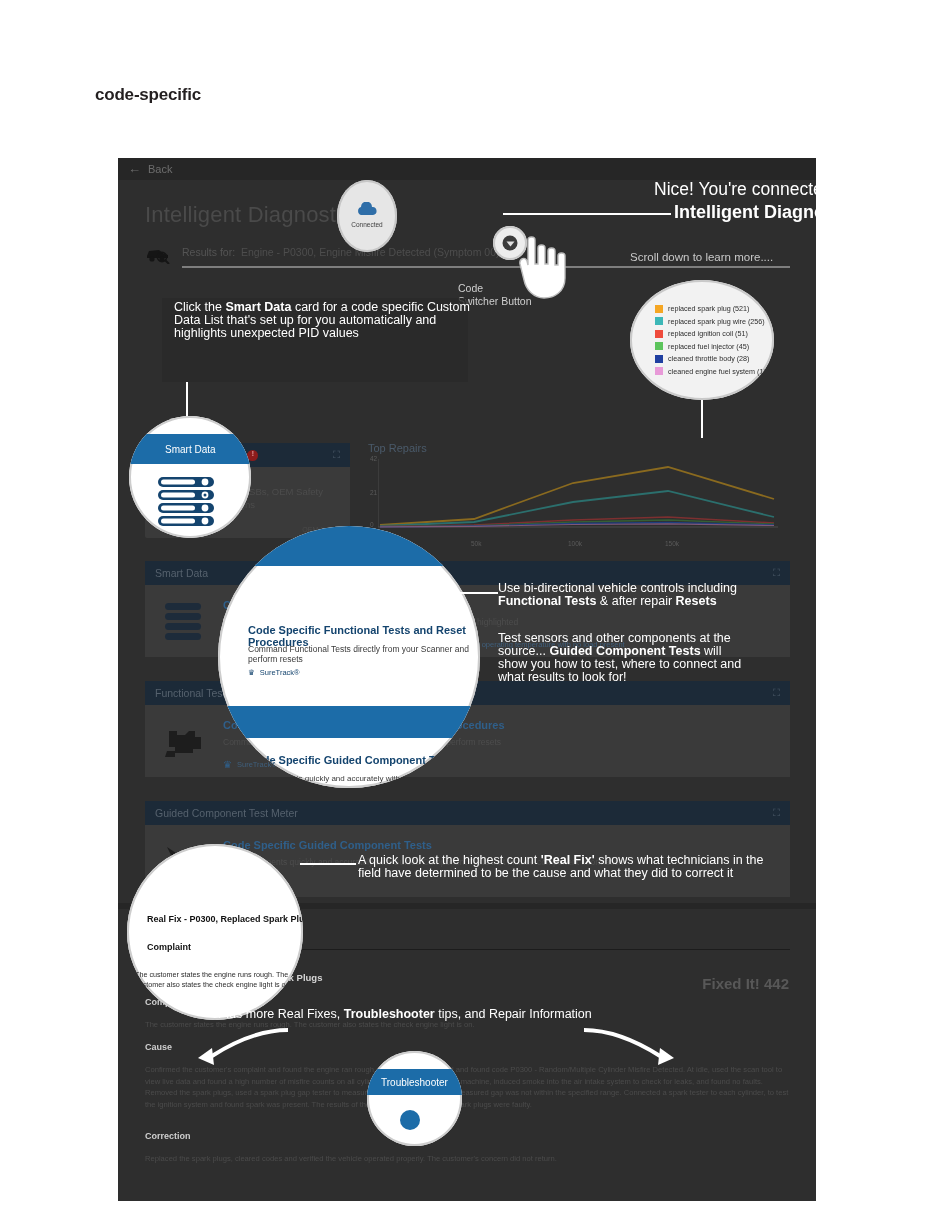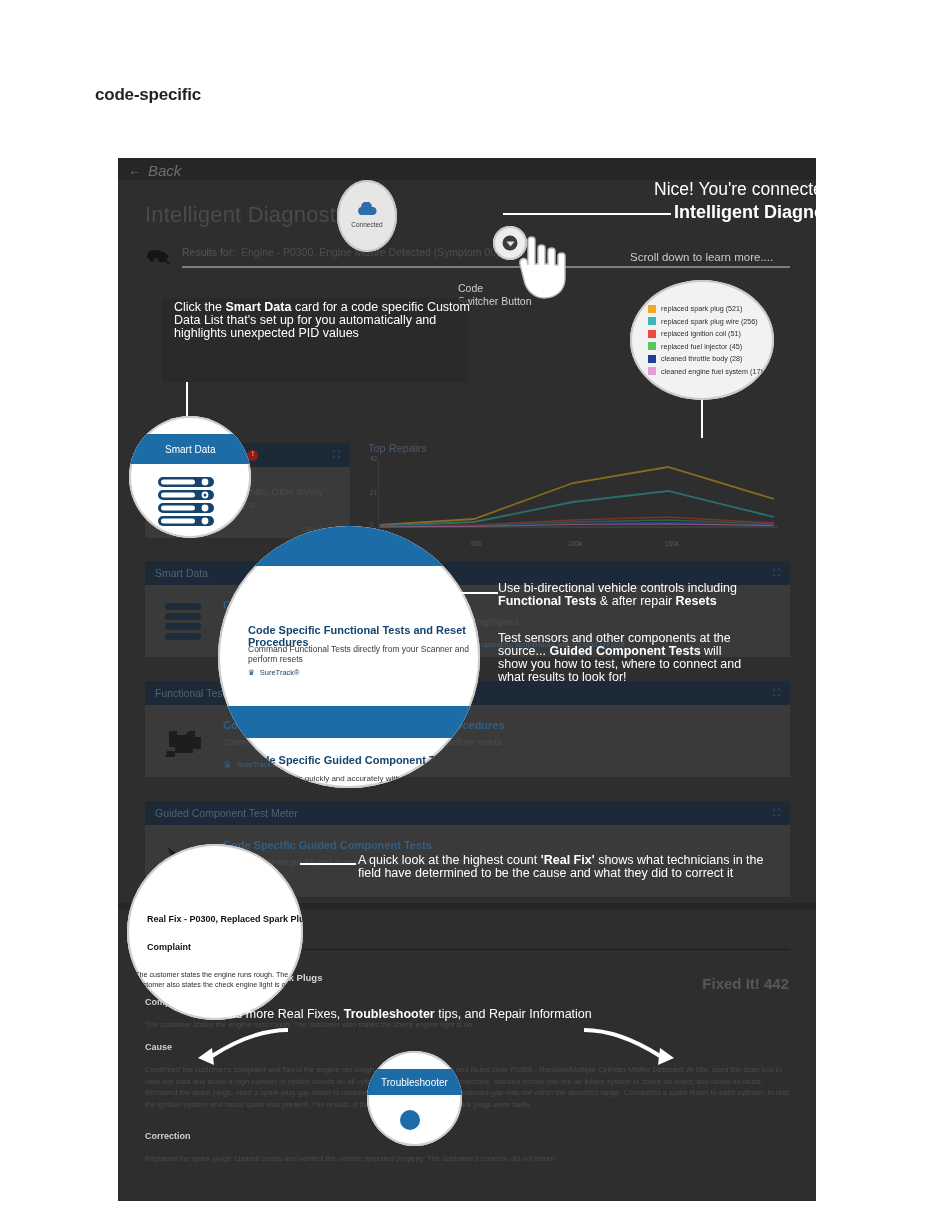--- a/index.html
+++ b/index.html
@@ -11,21 +11,21 @@
                 color:#231f20;letter-spacing:-0.2px;}
 
   
   .device{position:absolute;left:118px;top:158px;width:698px;height:1043px;
           background:#2e2e2e;overflow:hidden;}
 
   
   .topbar{position:absolute;left:0;top:0;width:100%;height:22px;background:#262626;}
   .backrow{position:absolute;left:10px;top:4px;display:flex;align-items:center;gap:7px;}
   .back-arrow{color:#6d6d6d;font-size:13px;line-height:13px;}
-  .back-label{color:#6d6d6d;font-size:15px;font-style:italic;}
+  .back-label{color:#6d6d6d;font-size:11px;}
 
   .hdr-title{position:absolute;left:27px;top:44px;font-size:22px;color:#4a4a4a;
              letter-spacing:0.2px;}
 
   .results-row{position:absolute;left:27px;top:85px;width:645px;height:26px;}
   .car-icon{position:absolute;left:0;top:1px;width:26px;height:20px;color:#151515;}
   .results-text{position:absolute;left:37px;top:3px;font-size:10.5px;color:#4d4d4d;}
   .results-text .lbl{color:#545454;}
   .results-underline{position:absolute;left:37px;top:23px;width:608px;height:2px;
                      background:#7e7e7e;}
@@ -128,21 +128,21 @@
   
   .hand{position:absolute;left:400px;top:76px;width:62px;height:66px;}
 
   .cs-label{position:absolute;left:340px;top:124px;font-size:10.5px;color:#cfcfcf;
             line-height:13px;}
 
   
   .mag-legend{left:512px;top:122px;width:144px;height:120px;background:#f2f2f2;
               box-shadow:0 0 0 2px #c9c9c9 inset;}
   .legend{position:absolute;left:18px;top:24px;}
-  .lg-row{display:flex;align-items:center;gap:5px;margin-bottom:3.5px;}
+  .lg-row{display:flex;align-items:center;gap:5px;margin-bottom:3.5px;margin-left:7px;}
   .lg-sw{width:8px;height:8px;}
   .lg-tx{font-size:7.2px;color:#2d2d2d;white-space:nowrap;}
 
   
   .mag-sd{left:11px;top:258px;width:122px;height:122px;background:#ffffff;
           box-shadow:0 0 0 2px #cdcdcd inset;}
   .sd-head{position:absolute;left:0;top:18px;width:100%;height:30px;background:#1c6ca8;
            color:#fff;font-size:10px;display:flex;align-items:center;padding-left:36px;
            box-sizing:border-box;}
   .sd-icon{position:absolute;left:28px;top:60px;width:60px;height:52px;}

